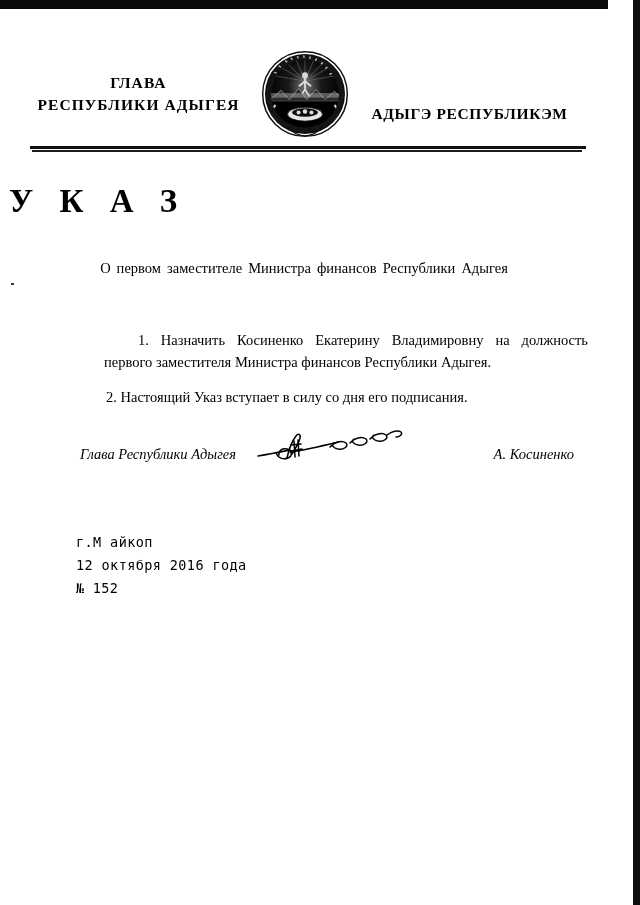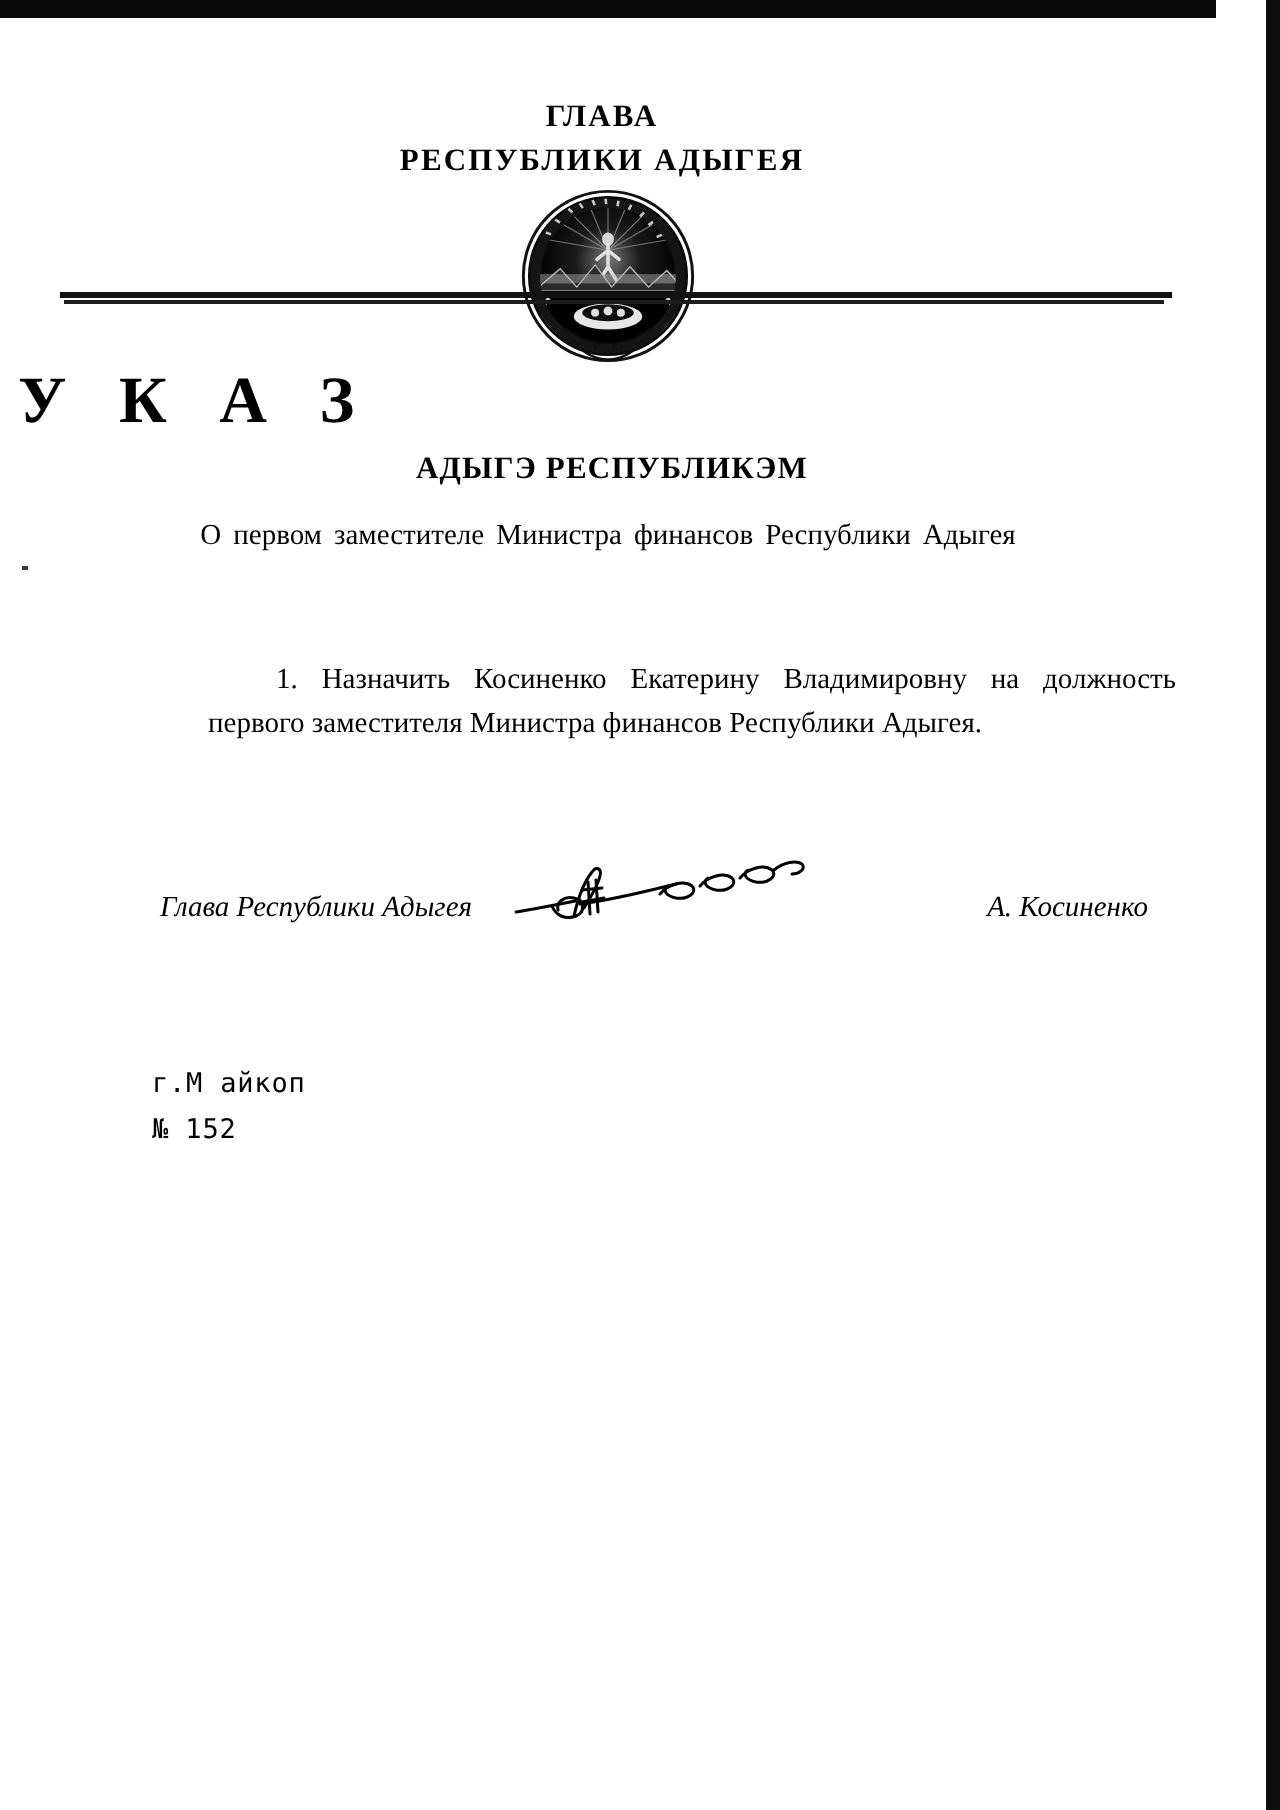--- a/index.html
+++ b/index.html
@@ -47,21 +47,20 @@
 
   
   .header {
     position: absolute;
     top: 48px;
     left: 0;
     width: 608px;
     display: flex;
     align-items: center;
     justify-content: center;
-    flex-direction: column;
   }
   .header-side {
     width: 225px;
     text-align: center;
     font-weight: bold;
     font-size: 15.5px;
     line-height: 1.42;
     letter-spacing: 1.1px;
   }
   .header-side.left { padding-right: 6px; }
@@ -291,20 +290,21 @@
   <div class="rule-wrap">
     <div class="rule-thick"></div>
     <div class="rule-thin"></div>
   </div>
 
   <div class="decree-title">У К А З</div>
 
   <div class="subject">О первом заместителе  Министра  финансов  Республики Адыгея</div>
 
   <div class="clause clause-1">1.  Назначить  Косиненко  Екатерину  Владимировну  на  должность первого заместителя Министра  финансов Республики Адыгея.</div>
+  <div class="clause clause-2">2. Настоящий Указ вступает в силу со дня его подписания.</div>
 
   <div class="signature-row">
     <span class="sig-title">Глава Республики Адыгея</span>
 
     <span class="sig-mark">
       <svg viewBox="0 0 150 42" xmlns="http://www.w3.org/2000/svg">
         <g fill="none" stroke="#000000" stroke-width="1.5" stroke-linecap="round" stroke-linejoin="round">
           <path d="M2 31 C14 29 24 27 34 25"></path>
           <path d="M20 28 C22 33 27 35 32 33 C37 31 36 25 31 24 C26 23 22 26 23 30"></path>
           <path d="M31 33 C33 24 36 16 40 11 C42 8 45 9 44 13 C43 18 39 24 36 29"></path>
@@ -319,16 +319,17 @@
           <path d="M131 10 C136 6 142 5 145 7 C147 9 144 12 140 12"></path>
         </g>
       </svg>
     </span>
 
     <span class="sig-name">А. Косиненко</span>
   </div>
 
   <div class="footer">
     <span class="footer-line">г.М айкоп</span>
+    <span class="footer-line">12 октября 2016 года</span>
     <span class="footer-line"><span class="numero">№</span> <span>152</span></span>
   </div>
 
 </div>
 
 </body></html>

